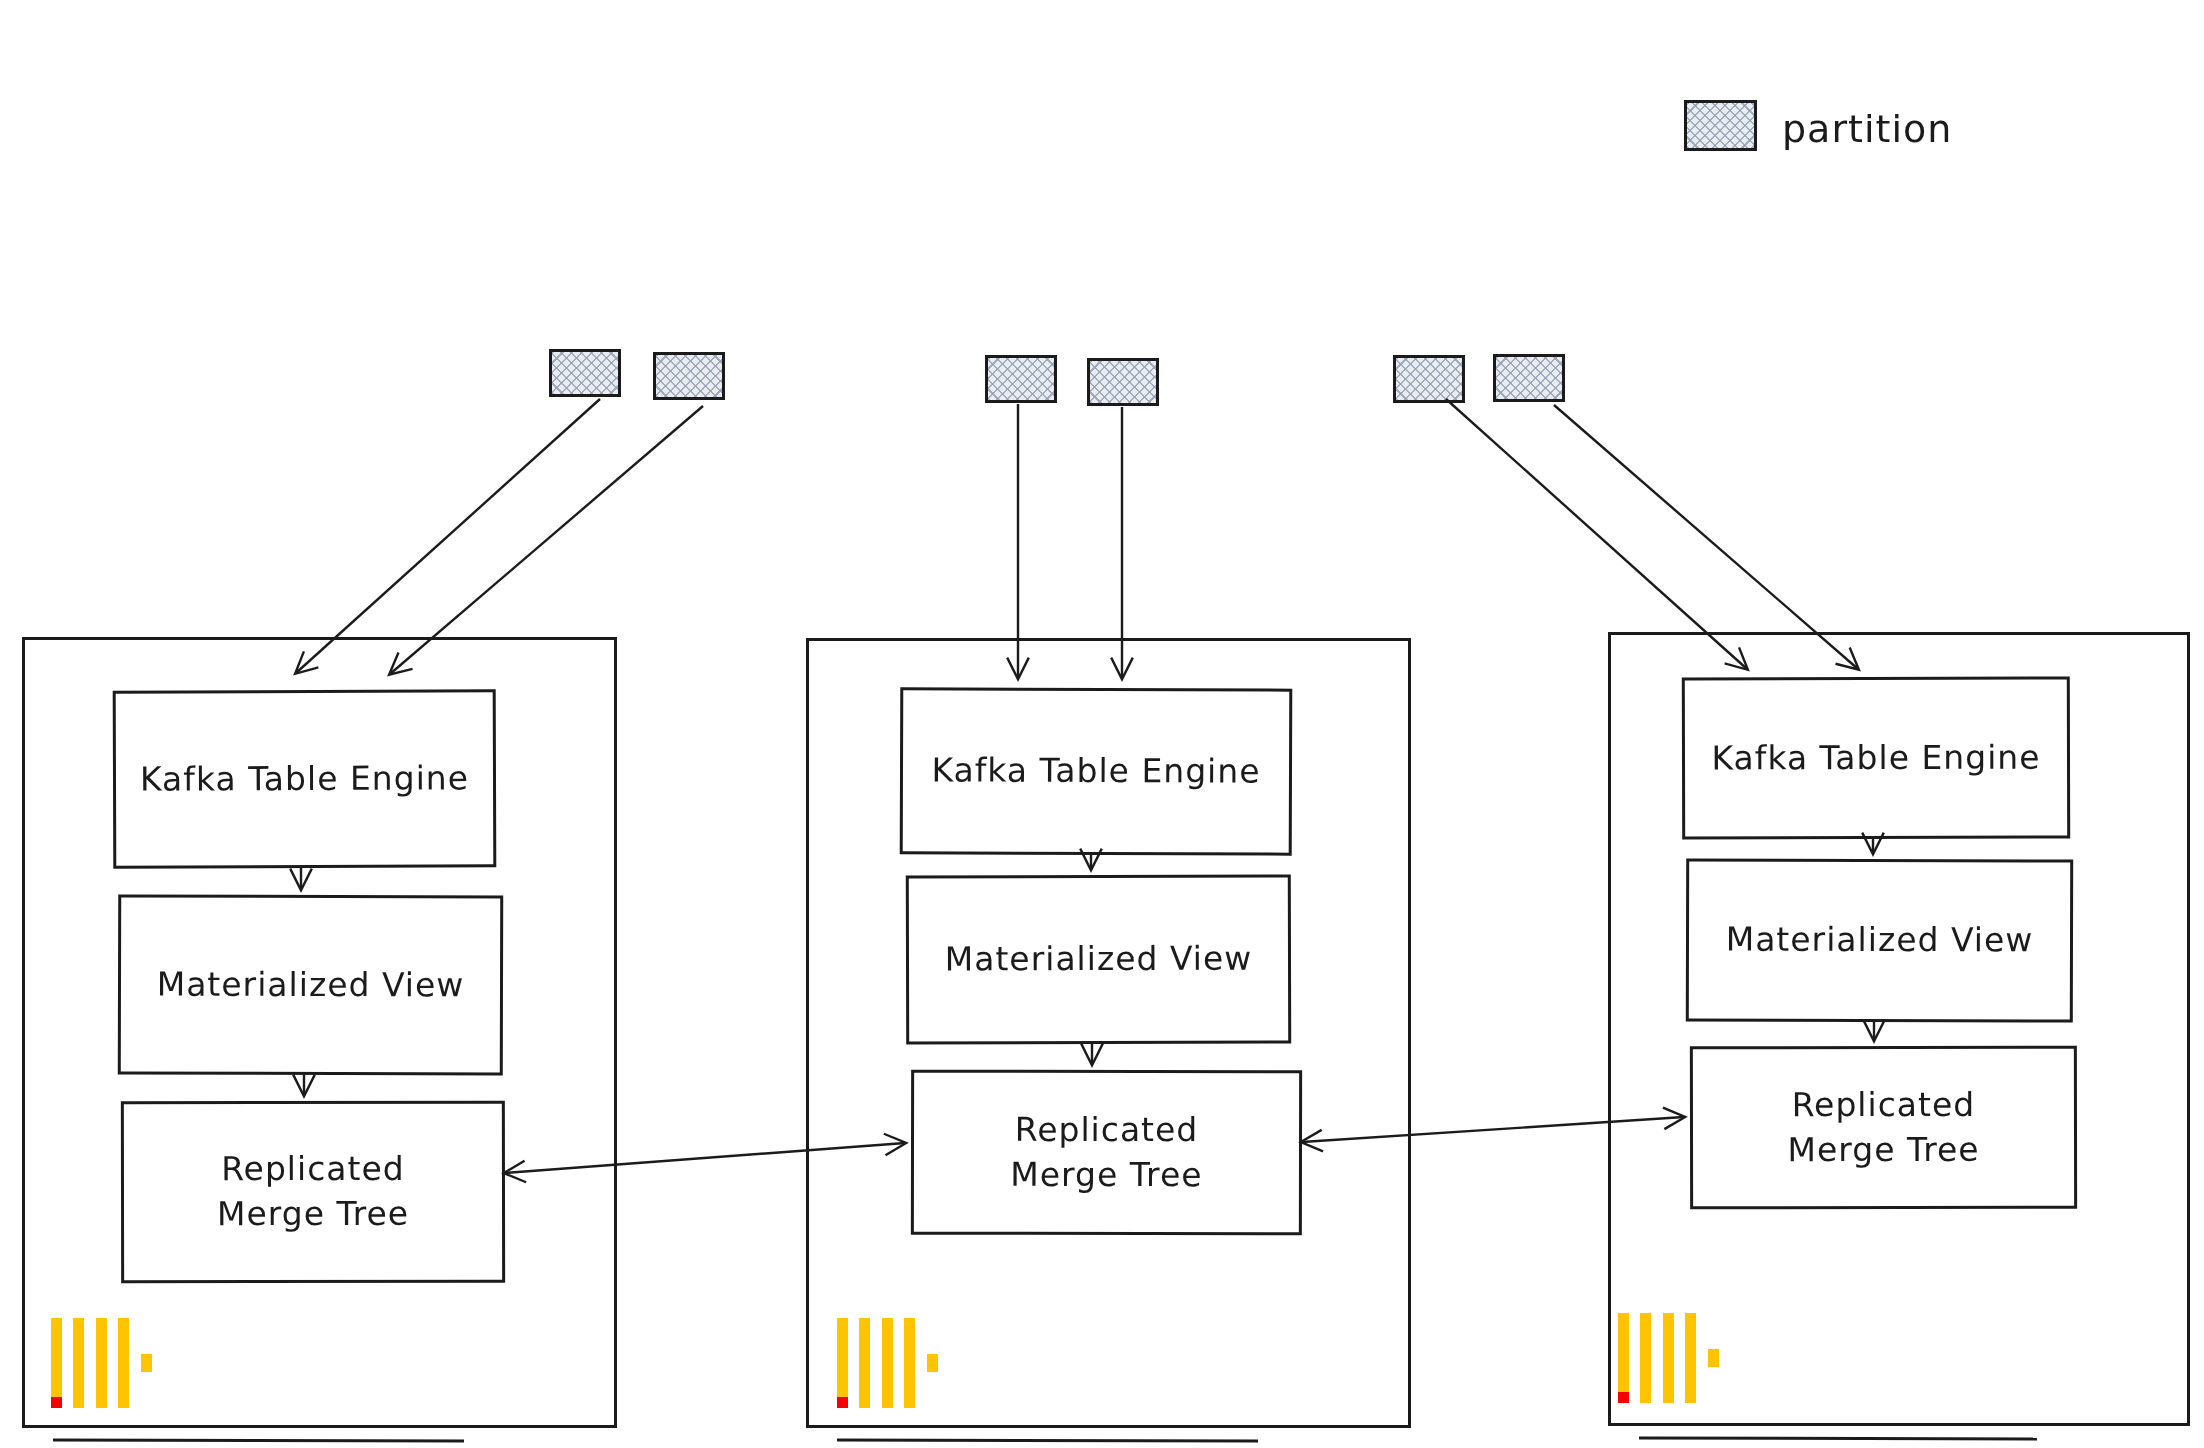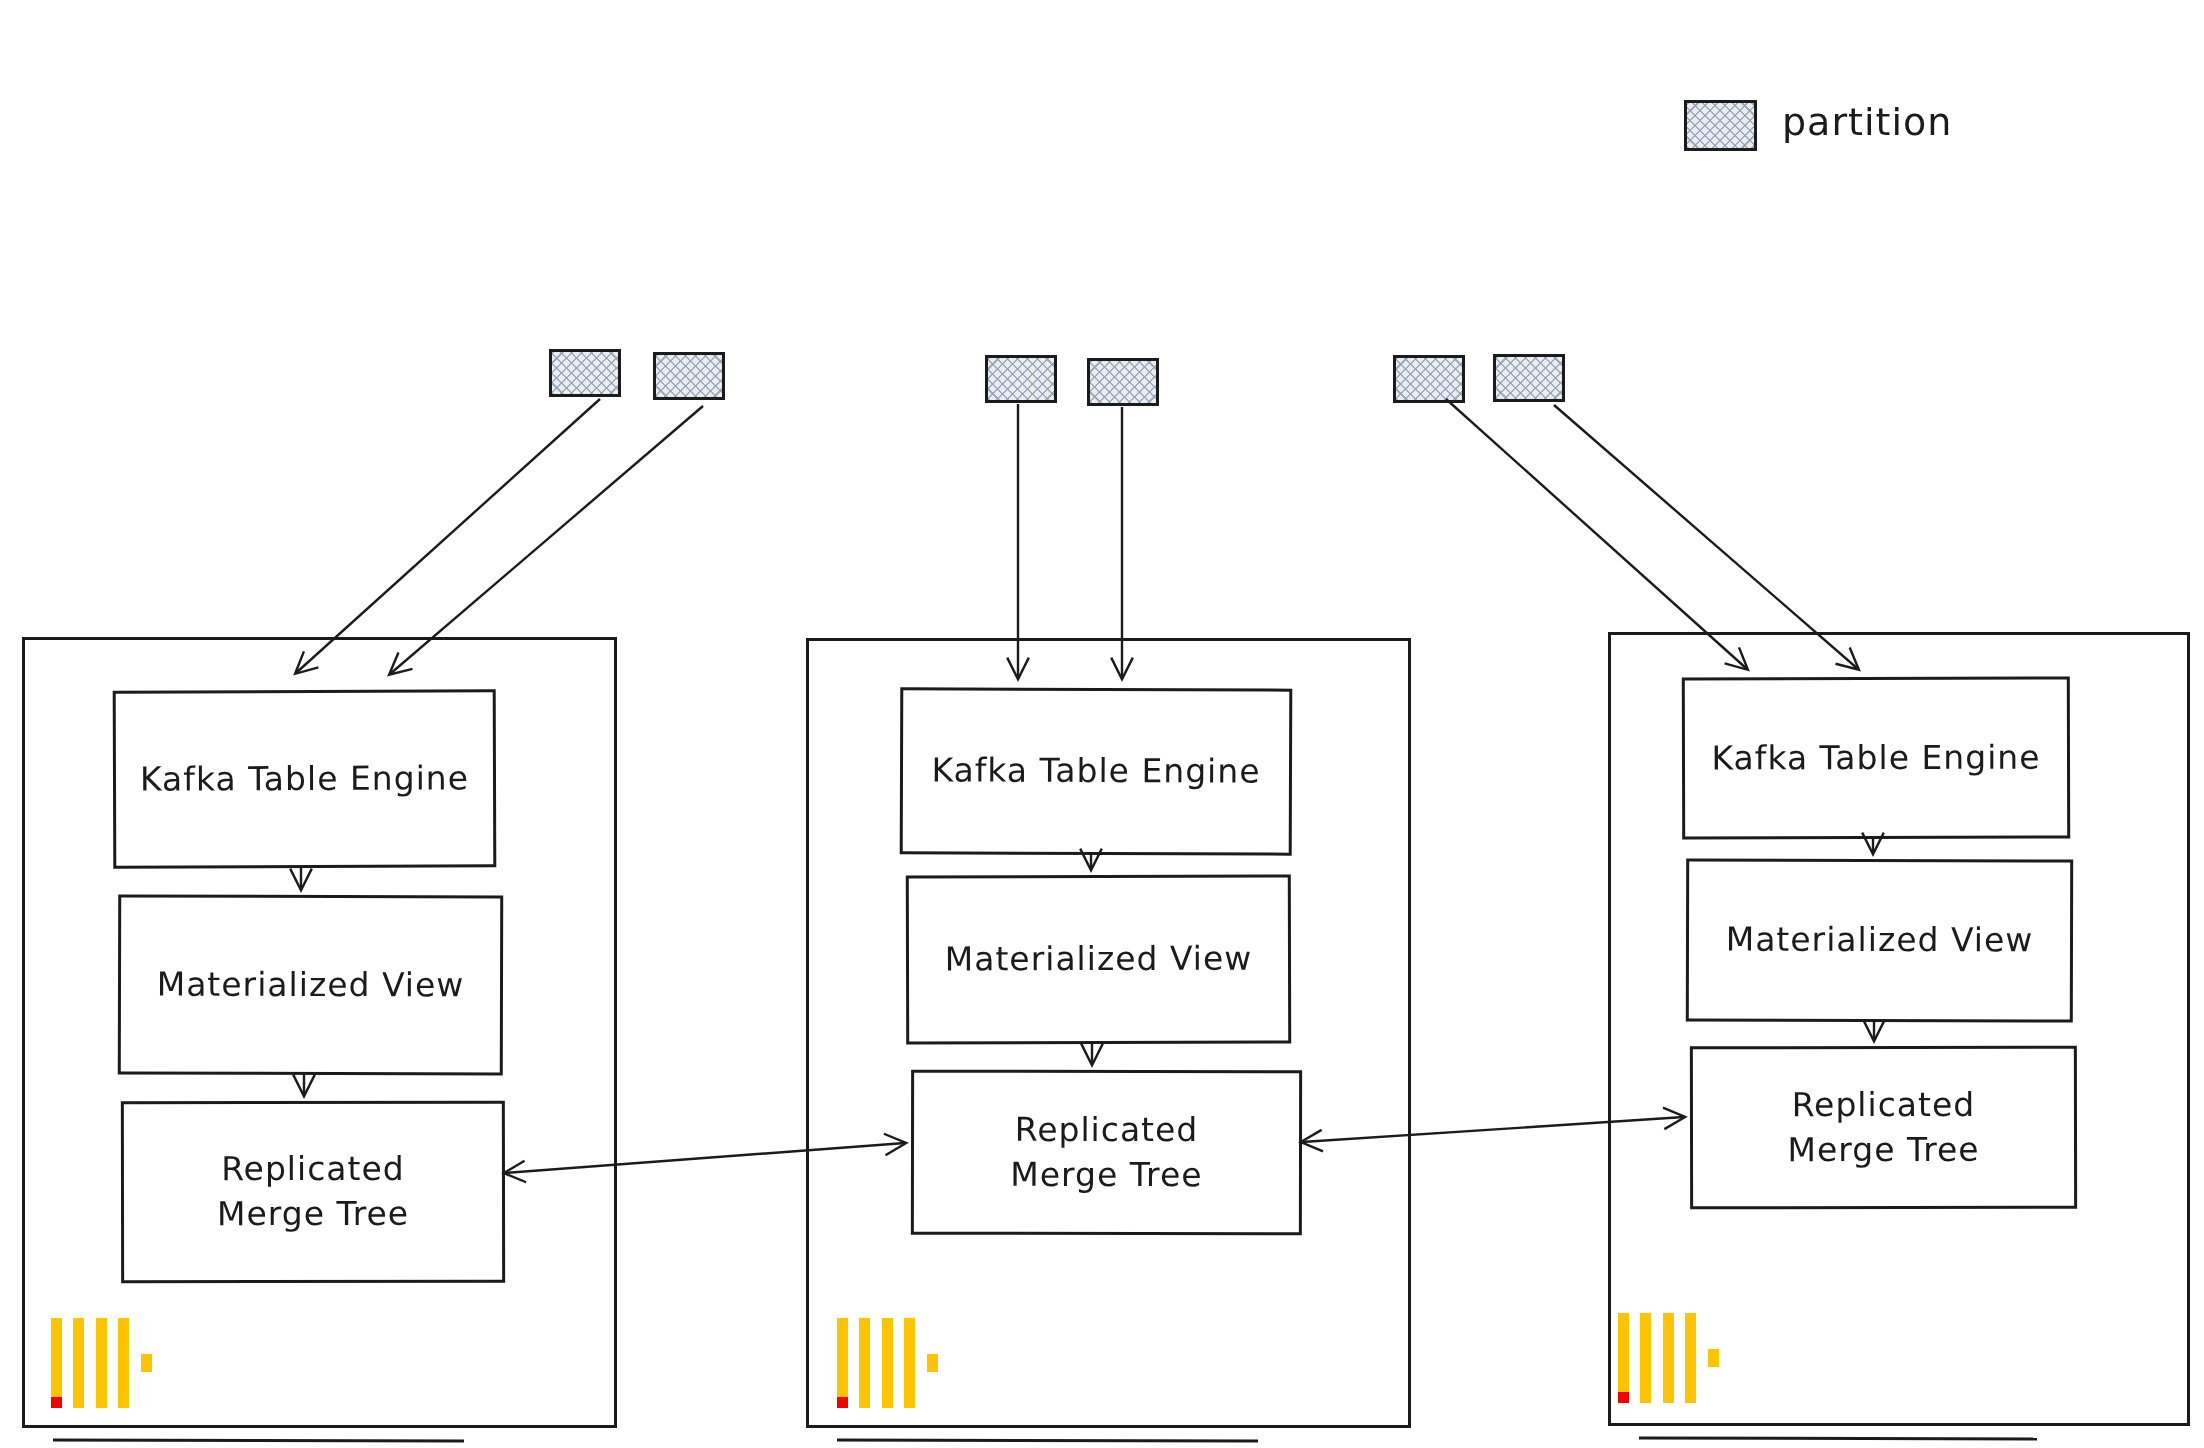--- a/index.html
+++ b/index.html
@@ -37,21 +37,21 @@
     font-size:40px;letter-spacing:2px;transform:rotate(-.3deg);
   }
   #kafka-logo{position:absolute;left:16px;top:16px;}
   .partition{
     position:absolute;width:72px;height:48px;border:3px solid var(--ink);box-sizing:border-box;
   }
   .p1{left:549px;top:349px;} .p2{left:653px;top:352px;}
   .p3{left:985px;top:355px;} .p4{left:1087px;top:358px;}
   .p5{left:1393px;top:355px;} .p6{left:1493px;top:354px;}
   
-  #legend{position:absolute;left:1684px;top:100px;height:51px;display:flex;align-items:flex-start;}
+  #legend{position:absolute;left:1684px;top:100px;height:51px;display:flex;align-items:flex-end;}
   #legend-swatch{width:73px;height:51px;border:3px solid var(--ink);box-sizing:border-box;}
   #legend-label{margin-left:25px;font-size:38px;letter-spacing:1px;}
   
   .node{
     position:absolute;border:3px solid var(--ink);box-sizing:border-box;background:#fff;
   }
   .node::after{ 
     content:"";position:absolute;left:28px;right:150px;bottom:-17px;
     border-top:3px solid var(--ink);transform:rotate(.15deg);
   }

